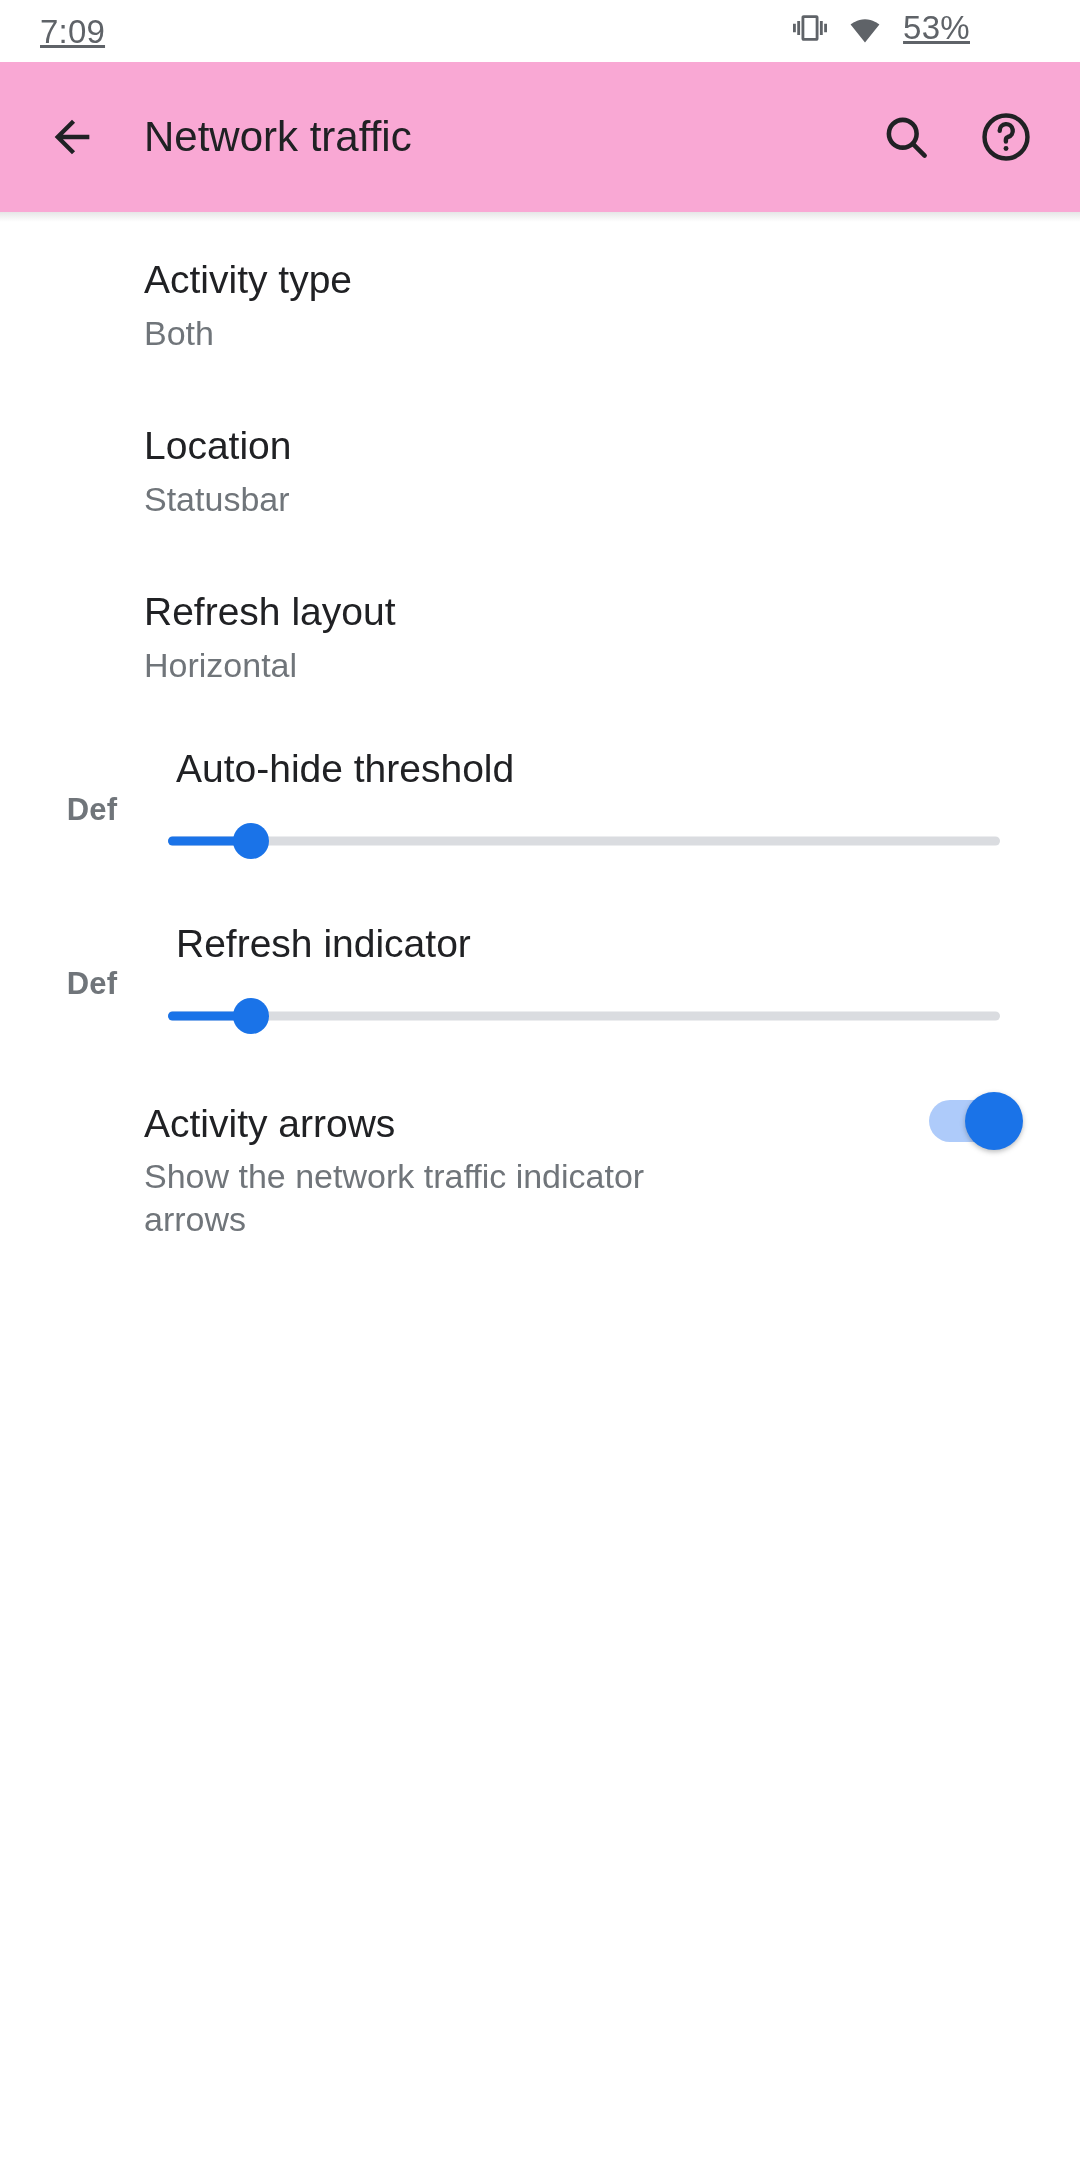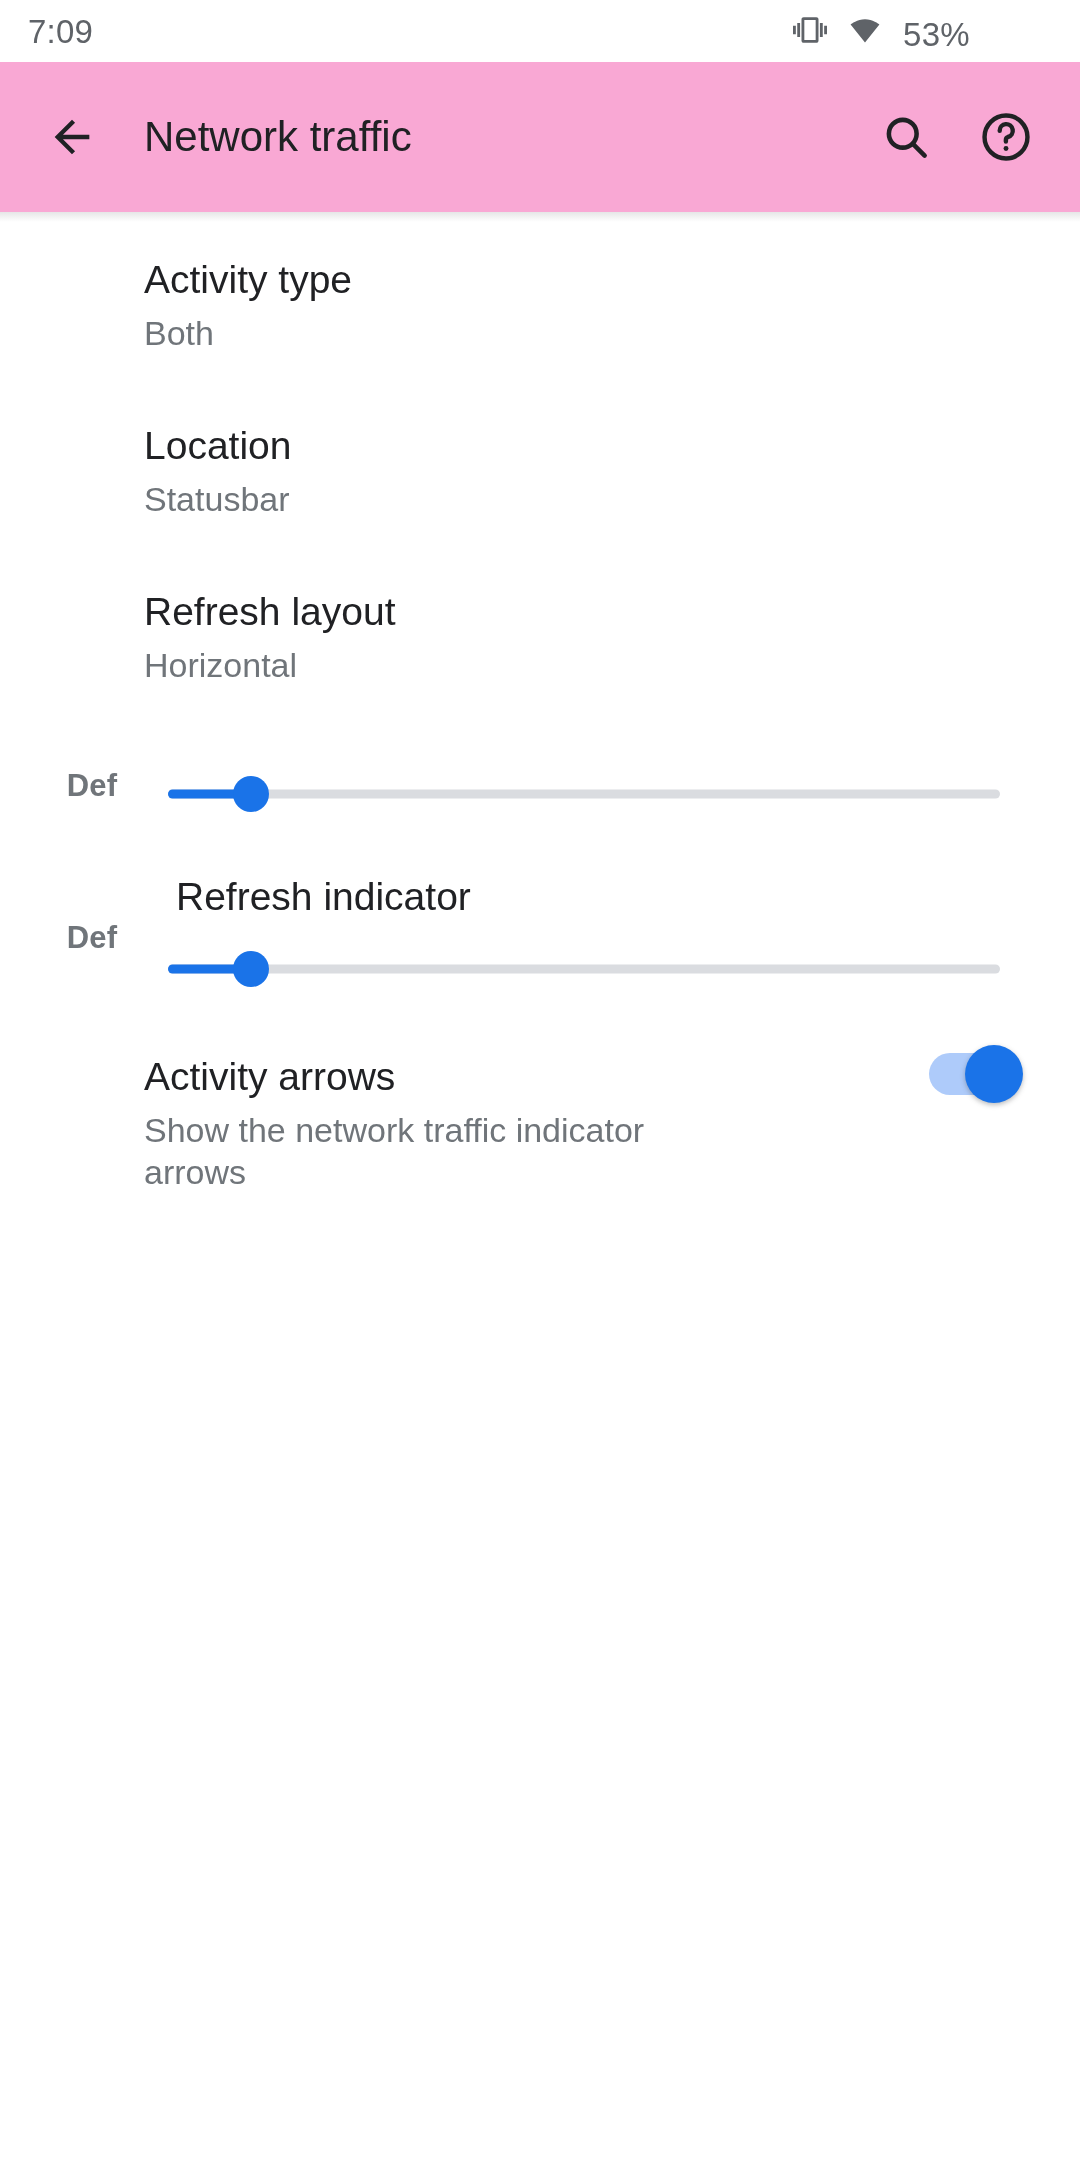--- a/index.html
+++ b/index.html
@@ -21,33 +21,34 @@
   }
 
   
   .statusbar {
     position: absolute;
     top: 0; left: 0;
     width: 996px;
     height: 62px;
     display: flex;
     align-items: center;
-    padding: 0 26px 0 28px;
+    padding: 0 26px 0 40px;
     color: #5f6368;
+    text-decoration: underline;
   }
   .status-clock {
     font-size: 33px;
     color: #5f6368;
     letter-spacing: 0.2px;
     line-height: 1;
   }
   .status-right {
     margin-left: auto;
     display: flex;
-    align-items: flex-end;
+    align-items: flex-start;
     gap: 20px;
   }
   .icon-vibrate { display: block; }
   .icon-wifi { display: block; }
   .status-battery {
     font-size: 33px;
     color: #5f6368;
     letter-spacing: 0.3px;
     line-height: 1;
   }
@@ -315,20 +316,21 @@
         <div class="row-title">Refresh layout</div>
         <div class="row-summary">Horizontal</div>
       </div>
     </div>
 
     <div class="row slider-pref has-left">
       <div class="row-widget-left">
         <span class="def-label">Def</span>
       </div>
       <div class="slider-body">
+        <div class="slider-title">Auto-hide threshold</div>
         <div class="slider-wrap">
           <div class="slider-track"></div>
           <div class="slider-fill" style="width: 10%;"></div>
           <div class="slider-thumb" style="left: 10%;"></div>
         </div>
       </div>
     </div>
 
     <div class="row slider-pref has-left">
       <div class="row-widget-left">

